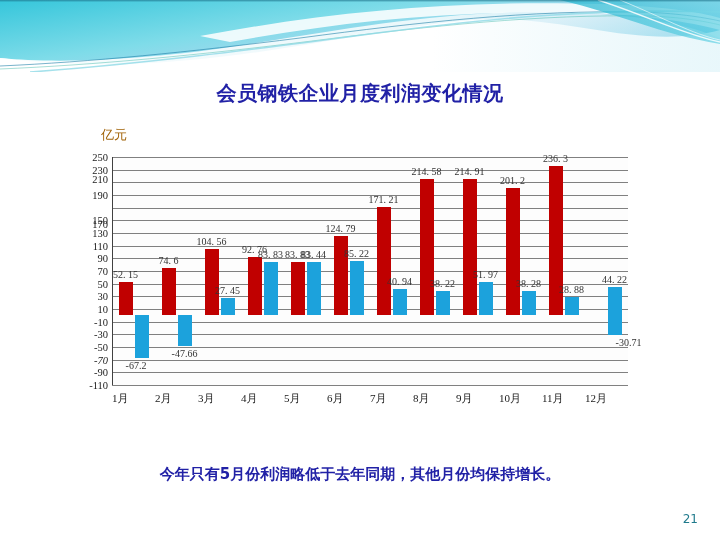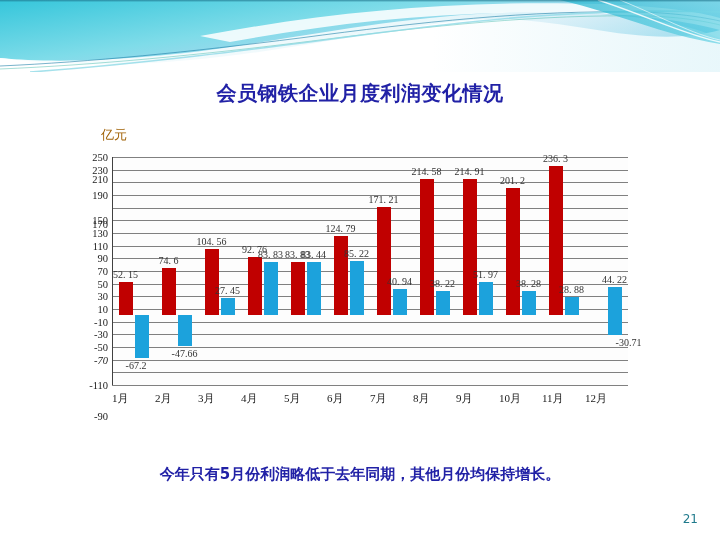--- a/index.html
+++ b/index.html
@@ -136,21 +136,21 @@
       <div class="ytick" style="left: -44px; width: 40px; top: 152px;">10</div>
       <div class="gridline" style="top: 164.667px; width: 516px;"></div>
       <div class="ytick" style="left: -44px; width: 40px; top: 164.667px;">-10</div>
       <div class="gridline" style="top: 177.333px; width: 516px;"></div>
       <div class="ytick" style="left: -44px; width: 40px; top: 177.333px;">-30</div>
       <div class="gridline" style="top: 190px; width: 516px;"></div>
       <div class="ytick" style="left: -44px; width: 40px; top: 190px;">-50</div>
       <div class="gridline" style="top: 202.667px; width: 516px;"></div>
       <div class="ytick" style="left: -44px; width: 40px; top: 202.667px; font-style: italic;">-70</div>
       <div class="gridline" style="top: 215.333px; width: 516px;"></div>
-      <div class="ytick" style="left: -44px; width: 40px; top: 215.333px; margin-top: 44px;">-90</div>
+      <div class="ytick" style="left: -44px; width: 40px; top: 215.333px;">-90</div>
       <div class="gridline" style="top: 228px; width: 516px;"></div>
       <div class="ytick" style="left: -44px; width: 40px; top: 228px;">-110</div>
       <div class="axisline" style="left: 0px; top: 0px; height: 228px;"></div>
       <div class="xtick" style="left: 0px; width: 43px; top: 234px;">1月</div>
       <div class="bar red" style="left: 6.5px; top: 125.305px; width: 14px; height: 33.0283px;"></div>
       <div class="dlabel" style="left: 13.5px; top: 112.305px;">52. 15</div>
       <div class="bar blue" style="left: 22.5px; top: 158.333px; width: 14px; height: 42.56px;"></div>
       <div class="dlabel" style="left: 24px; top: 202.893px;">-67.2</div>
       <div class="xtick" style="left: 43px; width: 43px; top: 234px;">2月</div>
       <div class="bar red" style="left: 49.5px; top: 111.087px; width: 14px; height: 47.2467px;"></div>

